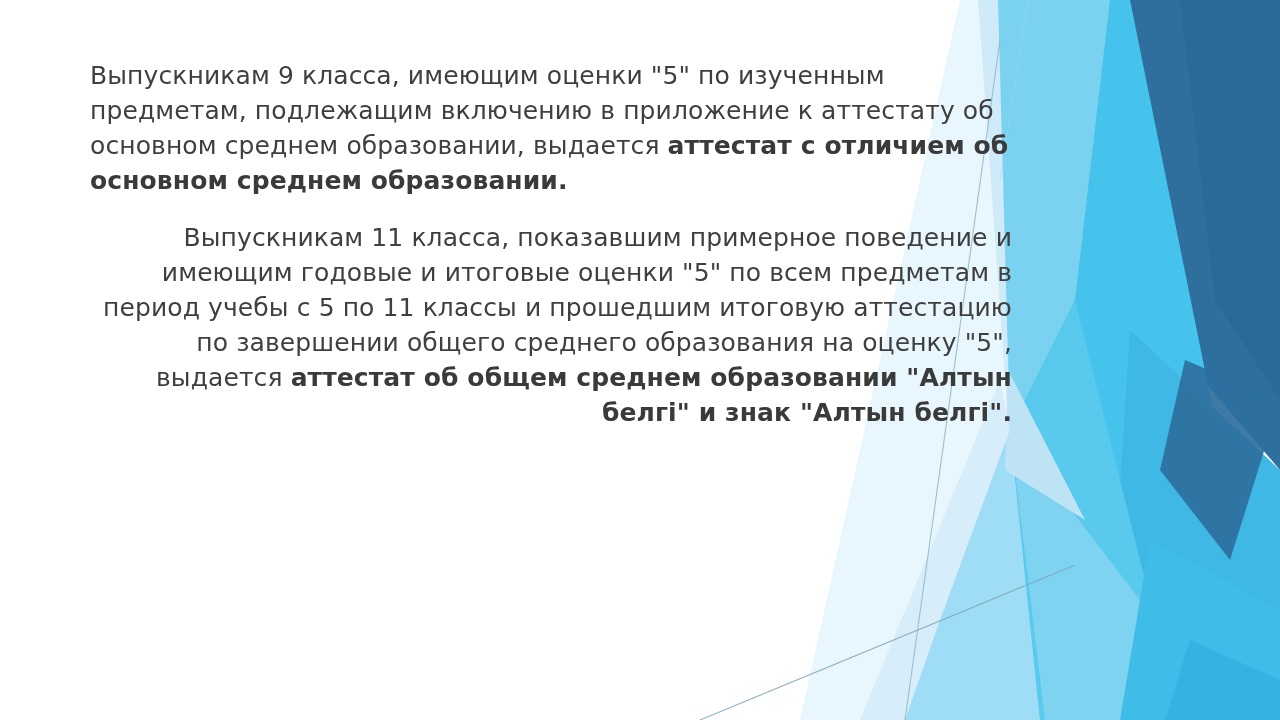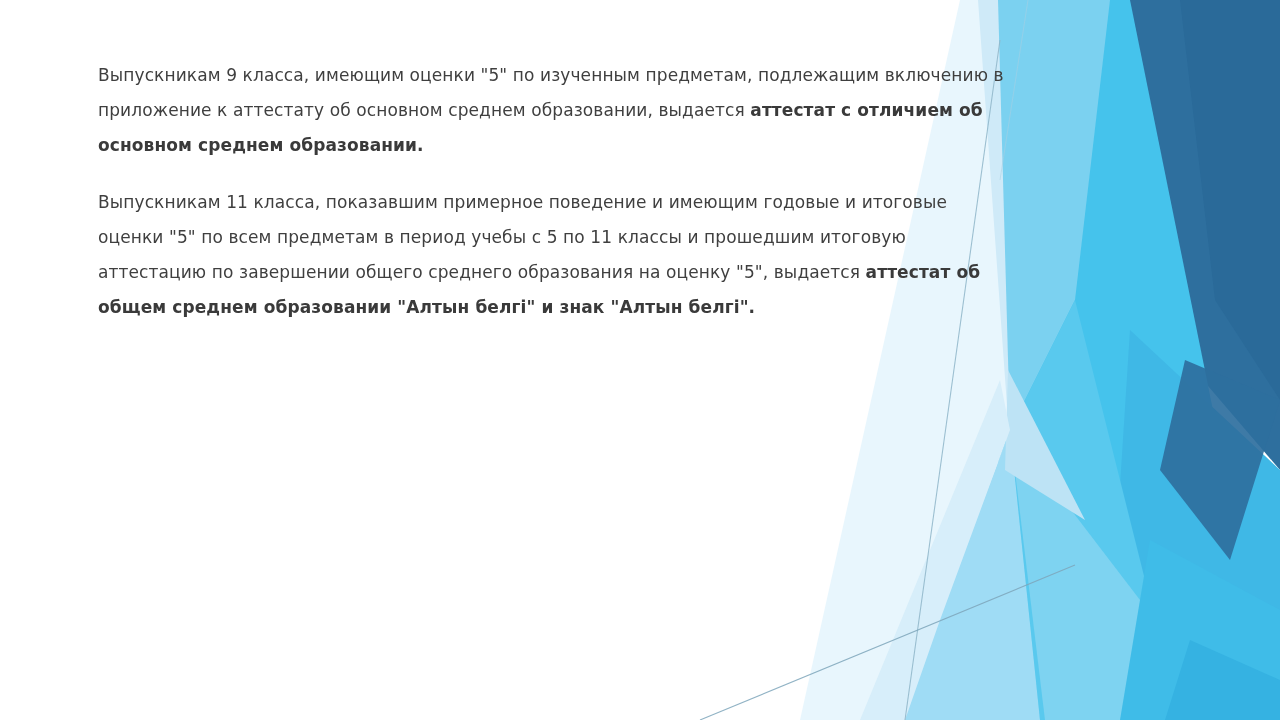--- a/index.html
+++ b/index.html
@@ -25,30 +25,31 @@
     height: 720px;
     pointer-events: none;
   }
   .content {
     position: absolute;
     left: 82px;
     top: 58px;
     width: 930px;
   }
   .para {
-    margin: 0 0 22px 16px;
+    margin: 0 0 22px 8px;
     font-family: "DejaVu Sans", sans-serif;
-    font-size: 17px;
+    font-size: 25px;
     line-height: 35px;
     color: #3f3f3f;
     letter-spacing: 0.1px;
     text-align: left;
   }
   .para:last-child {
     margin-bottom: 0;
+    text-align: right;
   }
   .para b {
     font-weight: 700;
     color: #3a3a3a;
   }
 </style>
 </head>
 <body>
 
 <div class="slide" style="background: rgb(255, 255, 255);">

